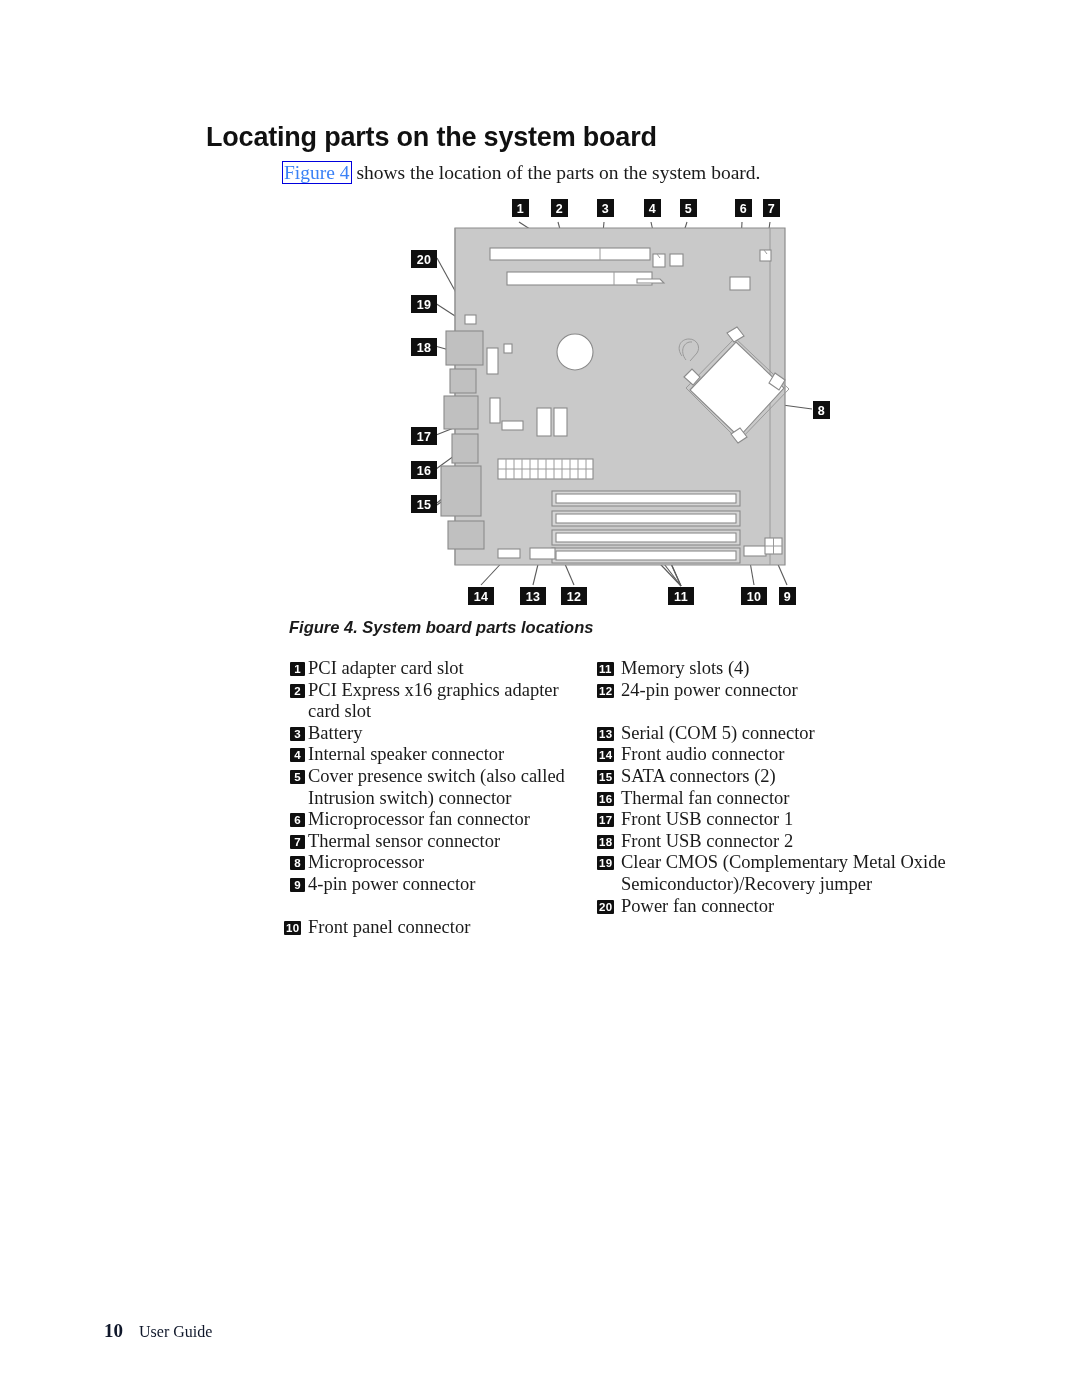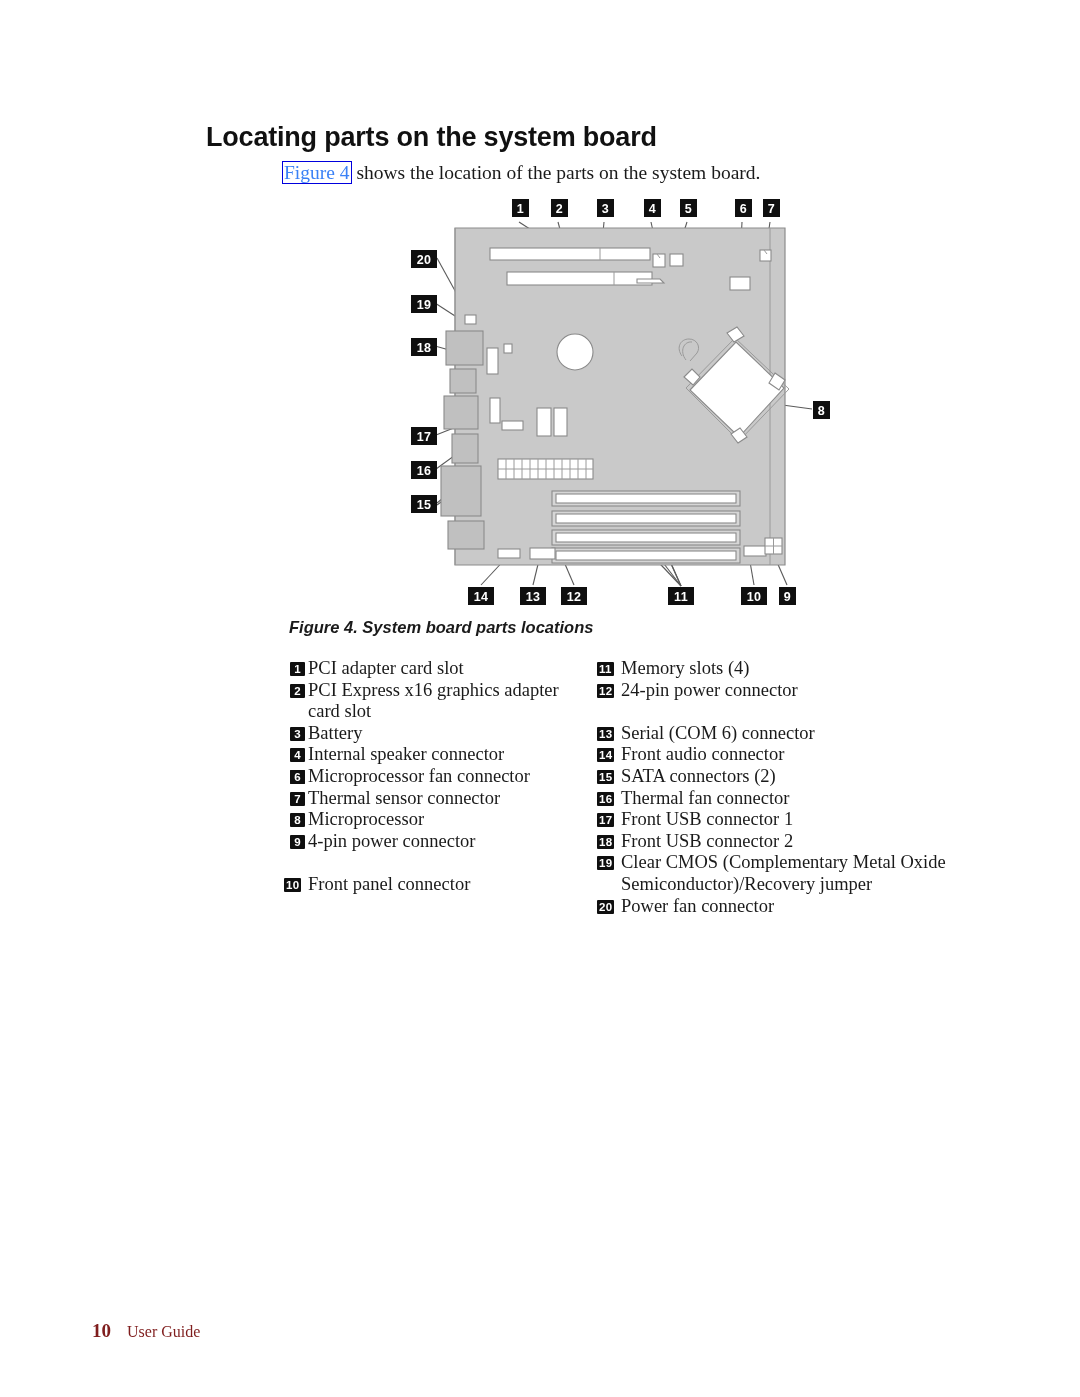--- a/index.html
+++ b/index.html
@@ -113,24 +113,24 @@
     border-radius: 1px;
     letter-spacing: 0.3px;
   }
   .legend-item.wide .num { left: 8px; }
   .legend-item .txt { display: inline; }
   .legend-gap { height: 21.6px; }
 
   
   .footer {
     position: absolute;
-    left: 92px;
+    left: 104px;
     top: 1320px;
     font-size: 17px;
-    color: #7f1d1d;
+    color: #0f172a;
     white-space: nowrap;
   }
   .footer .pno {
     font-weight: bold;
     font-size: 19px;
     margin-right: 16px;
   }
   .footer .gtitle { font-size: 16px; }
 
   
@@ -393,34 +393,34 @@
   </div>
 
   <div class="caption">Figure 4. System board parts locations</div>
 
   <div class="legend">
     <div class="legend-col left">
       <div class="legend-item"><span class="num">1</span><span class="txt">PCI adapter card slot</span></div>
       <div class="legend-item"><span class="num">2</span><span class="txt">PCI Express x16 graphics adapter card slot</span></div>
       <div class="legend-item"><span class="num">3</span><span class="txt">Battery</span></div>
       <div class="legend-item"><span class="num">4</span><span class="txt">Internal speaker connector</span></div>
-      <div class="legend-item"><span class="num">5</span></div>
+      <div class="legend-item"><span class="num">5</span><span class="txt">Cover presence switch (also called Intrusion switch) connector</span></div>
       <div class="legend-item"><span class="num">6</span><span class="txt">Microprocessor fan connector</span></div>
       <div class="legend-item"><span class="num">7</span><span class="txt">Thermal sensor connector</span></div>
       <div class="legend-item"><span class="num">8</span><span class="txt">Microprocessor</span></div>
       <div class="legend-item"><span class="num">9</span><span class="txt">4-pin power connector</span></div>
       <div class="legend-gap"></div>
       <div class="legend-item wide"><span class="num">10</span><span class="txt">Front panel connector</span></div>
     </div>
 
     <div class="legend-col right">
       <div class="legend-item wide"><span class="num">11</span><span class="txt">Memory slots (4)</span></div>
       <div class="legend-item wide"><span class="num">12</span><span class="txt">24-pin power connector</span></div>
       <div class="legend-gap"></div>
-      <div class="legend-item wide"><span class="num">13</span><span class="txt">Serial (COM 6) connector</span></div>
+      <div class="legend-item wide"><span class="num">13</span><span class="txt">Serial (COM 5) connector</span></div>
       <div class="legend-item wide"><span class="num">14</span><span class="txt">Front audio connector</span></div>
       <div class="legend-item wide"><span class="num">15</span><span class="txt">SATA connectors (2)</span></div>
       <div class="legend-item wide"><span class="num">16</span><span class="txt">Thermal fan connector</span></div>
       <div class="legend-item wide"><span class="num">17</span><span class="txt">Front USB connector 1</span></div>
       <div class="legend-item wide"><span class="num">18</span><span class="txt">Front USB connector 2</span></div>
       <div class="legend-item wide"><span class="num">19</span><span class="txt">Clear CMOS (Complementary Metal Oxide Semiconductor)/Recovery jumper</span></div>
       <div class="legend-item wide"><span class="num">20</span><span class="txt">Power fan connector</span></div>
     </div>
   </div>
 

